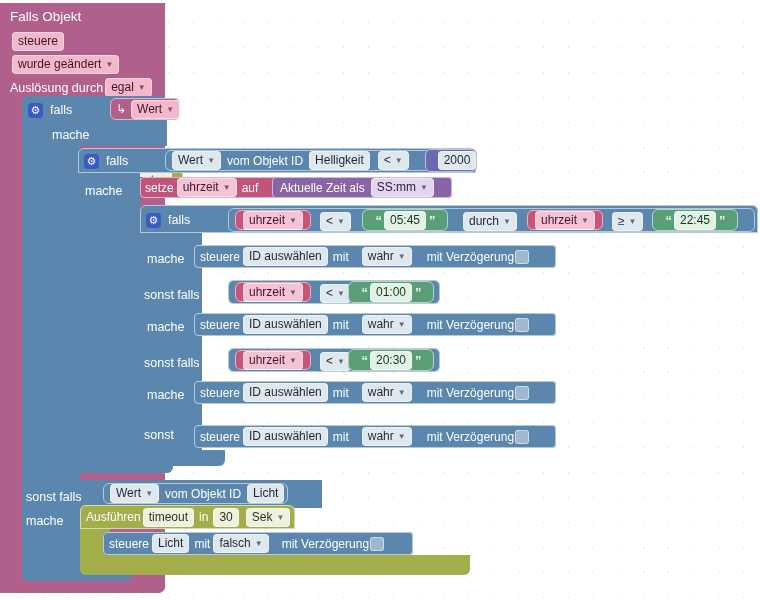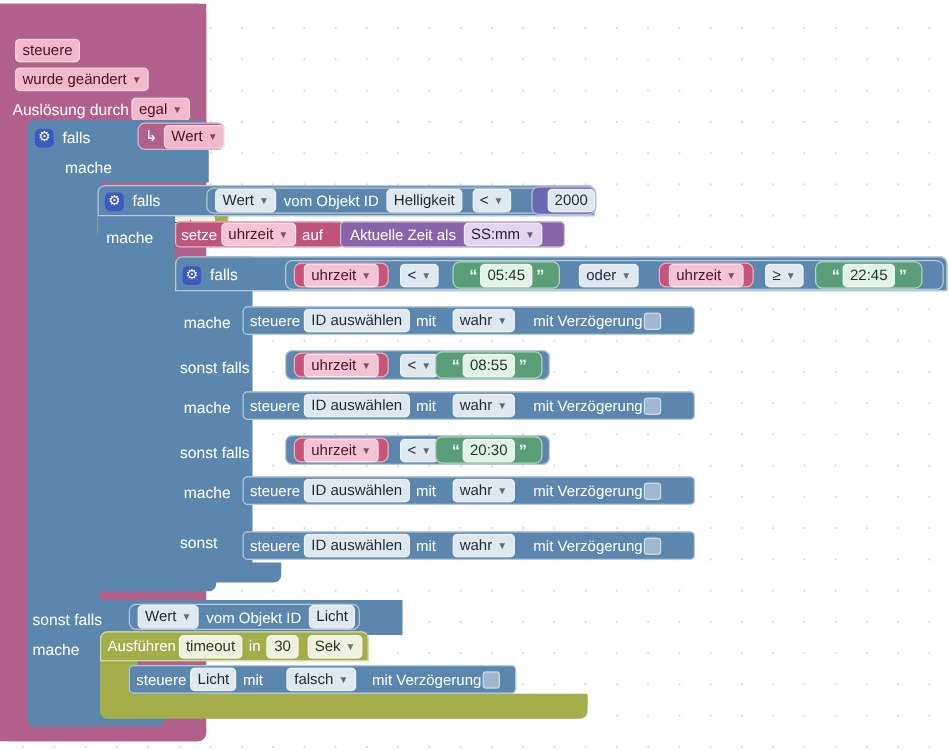--- a/index.html
+++ b/index.html
@@ -66,20 +66,23 @@
   .out{outline:1px solid rgba(255,255,255,.55);outline-offset:-1px;}
 </style>
 </head>
 <body>
 
 <div id="canvas">
 
   <div class="blk c-hat" style="left:0px;top:3px;width:165px;height:590px;border-radius:0 7px 7px 0;"></div>
   <div class="blk c-hat" style="left:0px;top:3px;width:165px;height:100px;"></div>
 
+  <div class="blk" style="left:10px;top:7px;width:150px;height:18px;">
+    <span class="txt" style="font-size:13.5px;">Falls Objekt</span>
+  </div>
 
   <div class="blk" style="left:10px;top:31px;">
     <span class="fld rose">steuere</span>
   </div>
 
   <div class="blk" style="left:10px;top:54px;">
     <span class="fld rose">
       <span>wurde geändert</span>
         <span class="car">▼</span>
     </span>
@@ -209,21 +212,21 @@
   </div>
   <div class="blk c-str rnd out" style="left:362px;top:209px;width:86px;height:22px;">
     <div class="row" style="padding:0 5px;justify-content:center;gap:3px;">
       <span class="q">“</span>
       <span class="fld grn" style="margin:0;">05:45</span>
       <span class="q">”</span>
     </div>
   </div>
   <div class="blk" style="left:461px;top:211px;">
     <span class="fld pale">
-      <span>oder</span>
+      <span>durch</span>
         <span class="car">▼</span>
     </span>
   </div>
   <div class="blk c-varget rnd out" style="left:527px;top:210px;width:76px;height:20px;">
     <div class="row" style="padding:0 4px;justify-content:center;">
       <span class="fld pink" style="margin:0;">
         <span>uhrzeit</span>
           <span class="car">▼</span>
       </span>
     </div>
@@ -273,21 +276,21 @@
   </div>
   <div class="blk" style="left:318px;top:283px;">
     <span class="fld pale">
       <span>&lt;</span>
         <span class="car">▼</span>
     </span>
   </div>
   <div class="blk c-str rnd out" style="left:348px;top:281px;width:86px;height:22px;">
     <div class="row" style="padding:0 5px;justify-content:center;gap:3px;">
       <span class="q">“</span>
-      <span class="fld grn" style="margin:0;">08:55</span>
+      <span class="fld grn" style="margin:0;">01:00</span>
       <span class="q">”</span>
     </div>
   </div>
 
   <div class="blk" style="left:147px;top:317px;">
     <span class="txt">mache</span>
   </div>
   <div class="blk c-ctrl rnd4 out" style="left:194px;top:313px;width:362px;height:23px;">
     <div class="row" style="padding:0 6px;">
       <span class="txt sm">steuere</span>
@@ -394,21 +397,21 @@
       <span>Sek</span>
         <span class="car">▼</span>
     </span>
   </div>
 
   <div class="blk c-ctrl rnd4 out" style="left:103px;top:532px;width:310px;height:23px;">
     <div class="row" style="padding:0 6px;">
       <span class="txt sm">steuere</span>
       <span class="fld pale">Licht</span>
       <span class="txt sm" style="margin:0 2px;">mit</span>
-      <span class="fld pale" style="margin-left:16px;">
+      <span class="fld pale" style="margin-left:0;">
         <span>falsch</span>
           <span class="car">▼</span>
       </span>
       <span class="txt sm" style="margin-left:10px;">mit Verzögerung</span>
       <span class="cbx"></span>
     </div>
   </div>
 
   <div class="blk c-hat" style="left:0px;top:583px;width:165px;height:10px;border-radius:0 0 7px 7px;"></div>
 

